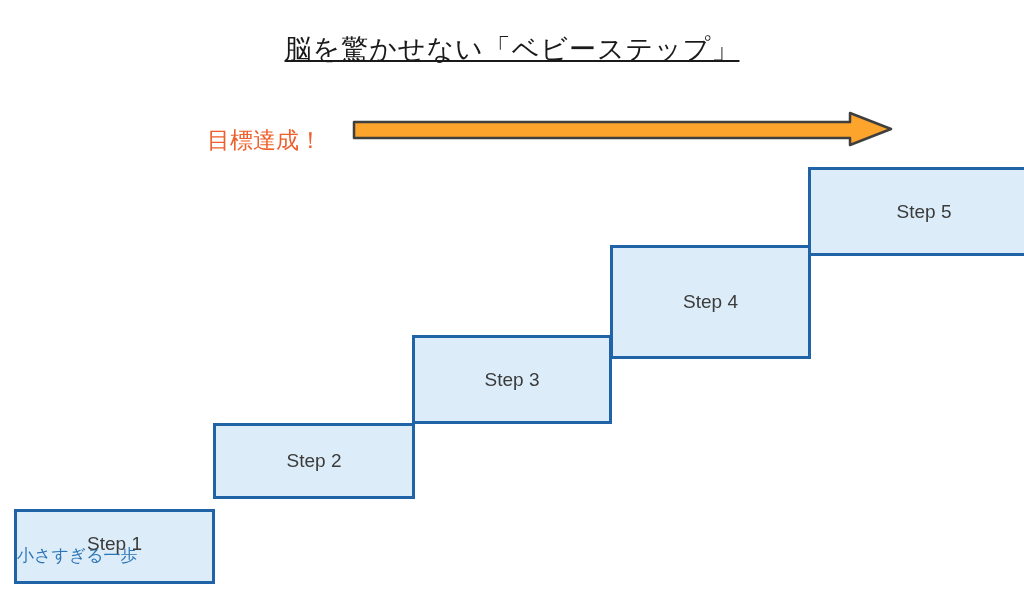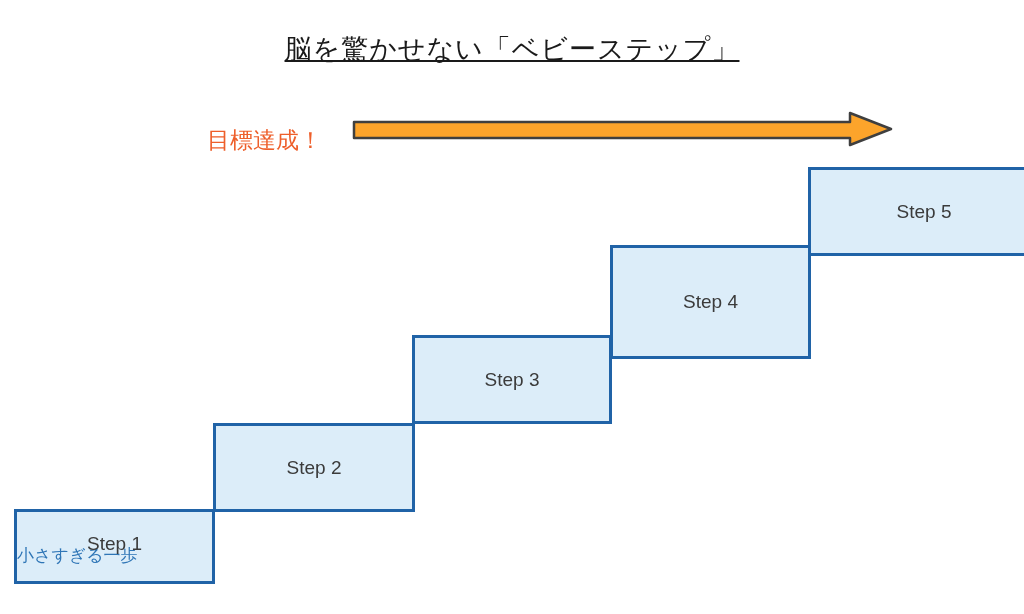--- a/index.html
+++ b/index.html
@@ -65,21 +65,21 @@
     left: 0;
     width: 100%;
     top: calc(50% + 8px);
     transform: translateY(-50%);
     font-size: 17px;
     color: var(--note-text, #2e75b6);
     z-index: 1;
     white-space: nowrap;
   }
   .step-1 { left: 14px;  top: 509px; width: 201px; height: 75px; }
-  .step-2 { left: 213px; top: 423px; width: 202px; height: 89px; }
+  .step-2 { left: 213px; top: 423px; width: 202px; height: 76px; }
   .step-3 { left: 412px; top: 335px; width: 200px; height: 89px; }
   .step-4 { left: 610px; top: 245px; width: 201px; height: 114px; }
   .step-5 { left: 808px; top: 167px; width: 232px; height: 89px; }
   
   .step-1 .step-label { top: calc(50% - 3px); }
 </style>
 </head>
 <body>
 
 <div id="canvas">

